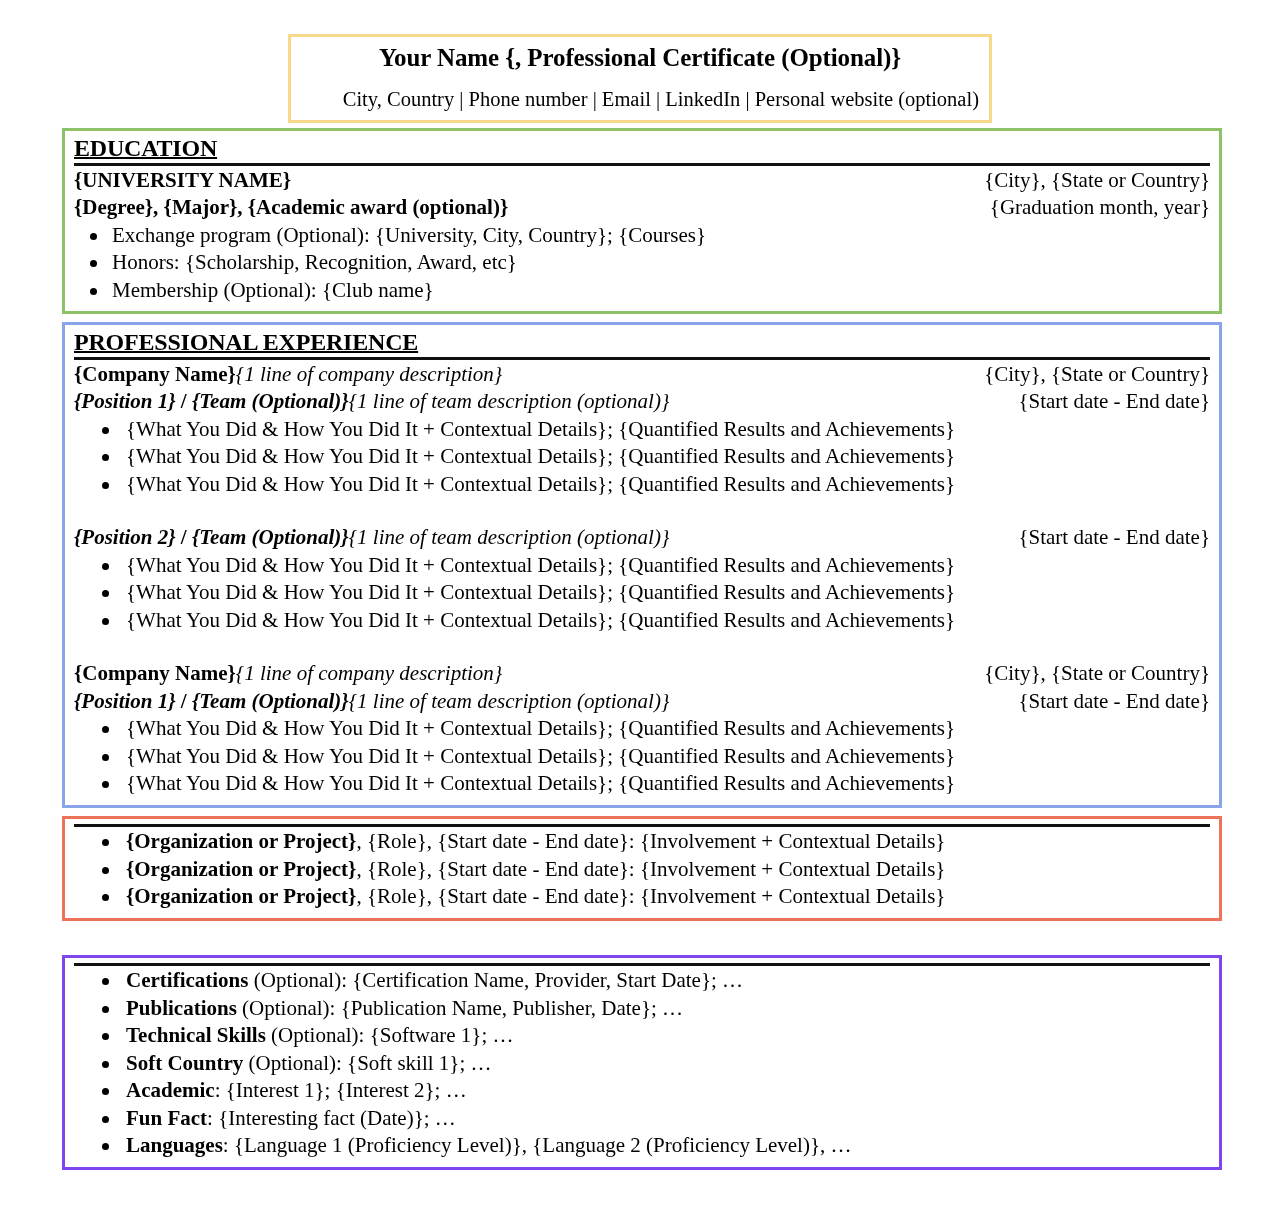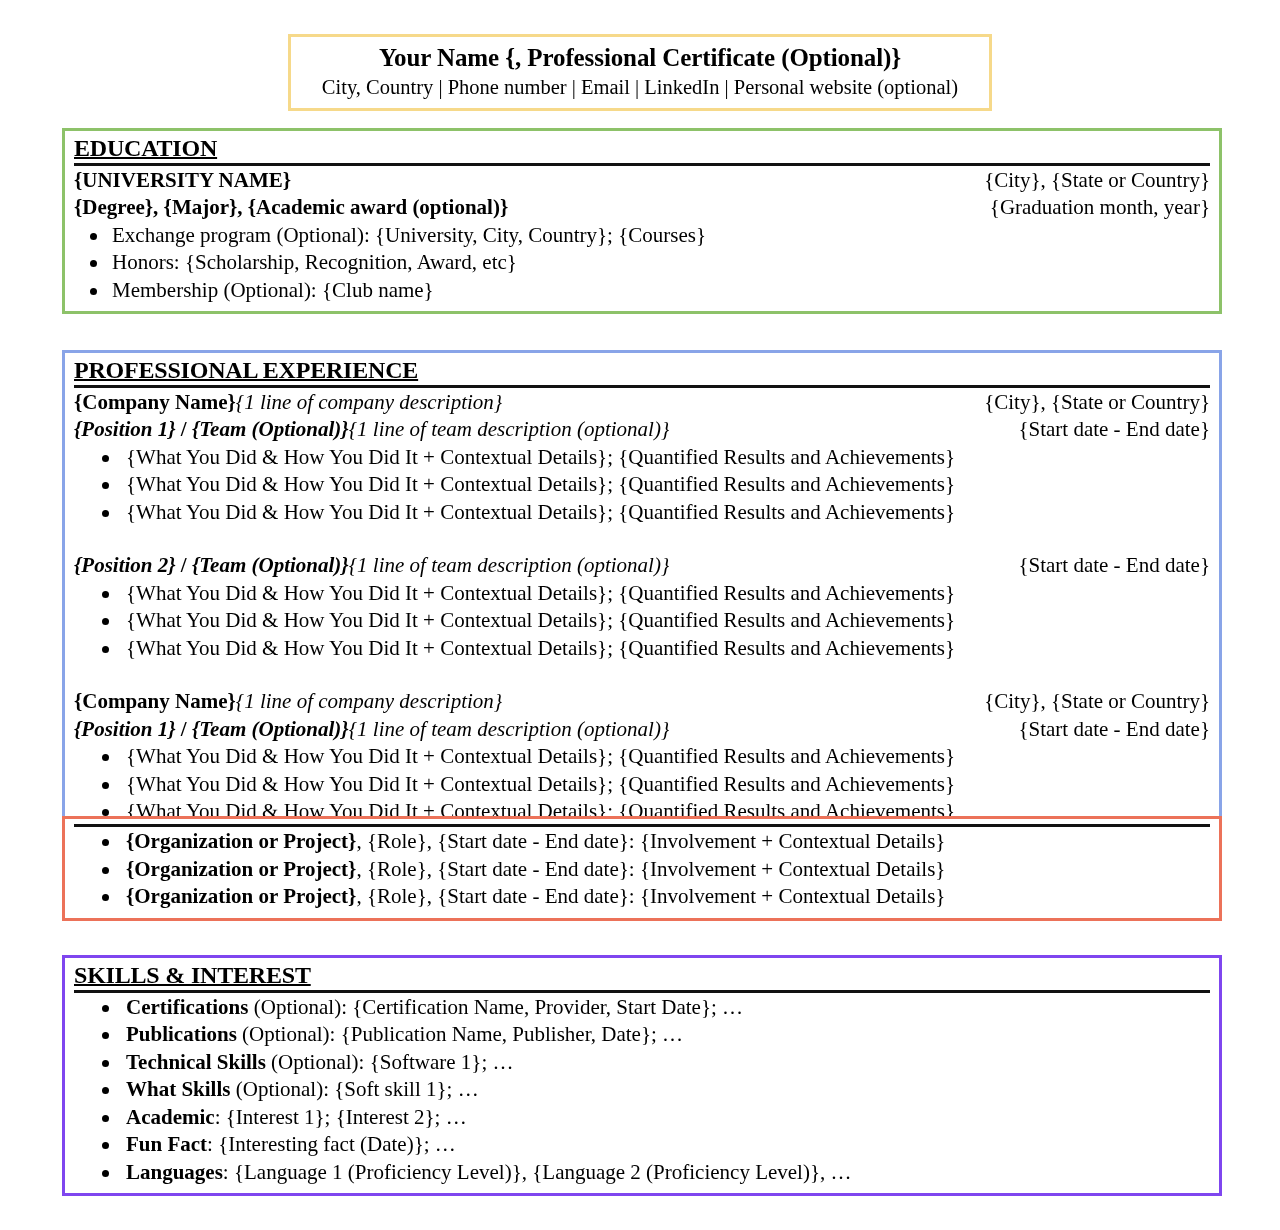--- a/index.html
+++ b/index.html
@@ -39,22 +39,23 @@
     font-size: 25px;
     font-weight: bold;
     line-height: 1.18;
     letter-spacing: -0.1px;
     white-space: nowrap;
   }
   .header-contact {
     font-size: 20.5px;
     font-weight: normal;
     line-height: 1.22;
-    margin-top: 2px;
-    white-space: nowrap;
+    margin-top: 14px;
+    white-space: nowrap;
+    text-align: right;
   }
 
   
   .section {
     position: absolute;
     left: 62px;
     width: 1160px;
     box-sizing: border-box;
     background: #ffffff;
     border: 3px solid #000;
@@ -150,21 +151,21 @@
       <span class="right">{Graduation month, year}</span>
     </div>
 
     <ul class="bullets">
       <li>Exchange program (Optional): {University, City, Country}; {Courses}</li>
       <li>Honors: {Scholarship, Recognition, Award, etc}</li>
       <li>Membership (Optional): {Club name}</li>
     </ul>
   </div>
 
-  <div class="section experience" id="sec-experience" style="border-color: rgb(137, 164, 232); top: 322px; margin-top: 28px;">
+  <div class="section experience" id="sec-experience" style="border-color: rgb(137, 164, 232); top: 322px;">
     <div class="section-title">PROFESSIONAL EXPERIENCE</div>
     <div class="title-rule" style="border-top-color: rgb(17, 17, 17);"></div>
 
     
     <div class="row">
       <span class="left"><span class="b">{Company Name}</span><span class="i">{1 line of company description}</span></span>
       <span class="right">{City}, {State or Country}</span>
     </div>
 
     
@@ -214,27 +215,26 @@
     <div class="title-rule" style="border-top-color: rgb(17, 17, 17);"></div>
 
     <ul class="bullets deep">
       <li><span class="b">{Organization or Project}</span><span>, {Role}, {Start date - End date}: {Involvement + Contextual Details}</span></li>
       <li><span class="b">{Organization or Project}</span><span>, {Role}, {Start date - End date}: {Involvement + Contextual Details}</span></li>
       <li><span class="b">{Organization or Project}</span><span>, {Role}, {Start date - End date}: {Involvement + Contextual Details}</span></li>
     </ul>
   </div>
 
   <div class="section skills" id="sec-skills" style="border-color: rgb(127, 70, 239); top: 955px;">
-    <div class="section-title">SKILLS &amp; INTEREST</div>
     <div class="title-rule" style="border-top-color: rgb(17, 17, 17);"></div>
 
     <ul class="bullets deep">
       <li><span class="b">Certifications</span><span> (Optional): {Certification Name, Provider, Start Date}; …</span></li>
       <li><span class="b">Publications</span><span> (Optional): {Publication Name, Publisher, Date}; …</span></li>
       <li><span class="b">Technical Skills</span><span> (Optional): {Software 1}; …</span></li>
-      <li><span class="b">What Skills</span><span> (Optional): {Soft skill 1}; …</span></li>
+      <li><span class="b">Soft Country</span><span> (Optional): {Soft skill 1}; …</span></li>
       <li><span class="b">Academic</span><span>: {Interest 1}; {Interest 2}; …</span></li>
       <li><span class="b">Fun Fact</span><span>: {Interesting fact (Date)};  …</span></li>
       <li><span class="b">Languages</span><span>: {Language 1 (Proficiency Level)}, {Language 2 (Proficiency Level)}, …</span></li>
     </ul>
   </div>
 
 </div>
 
 </body></html>

